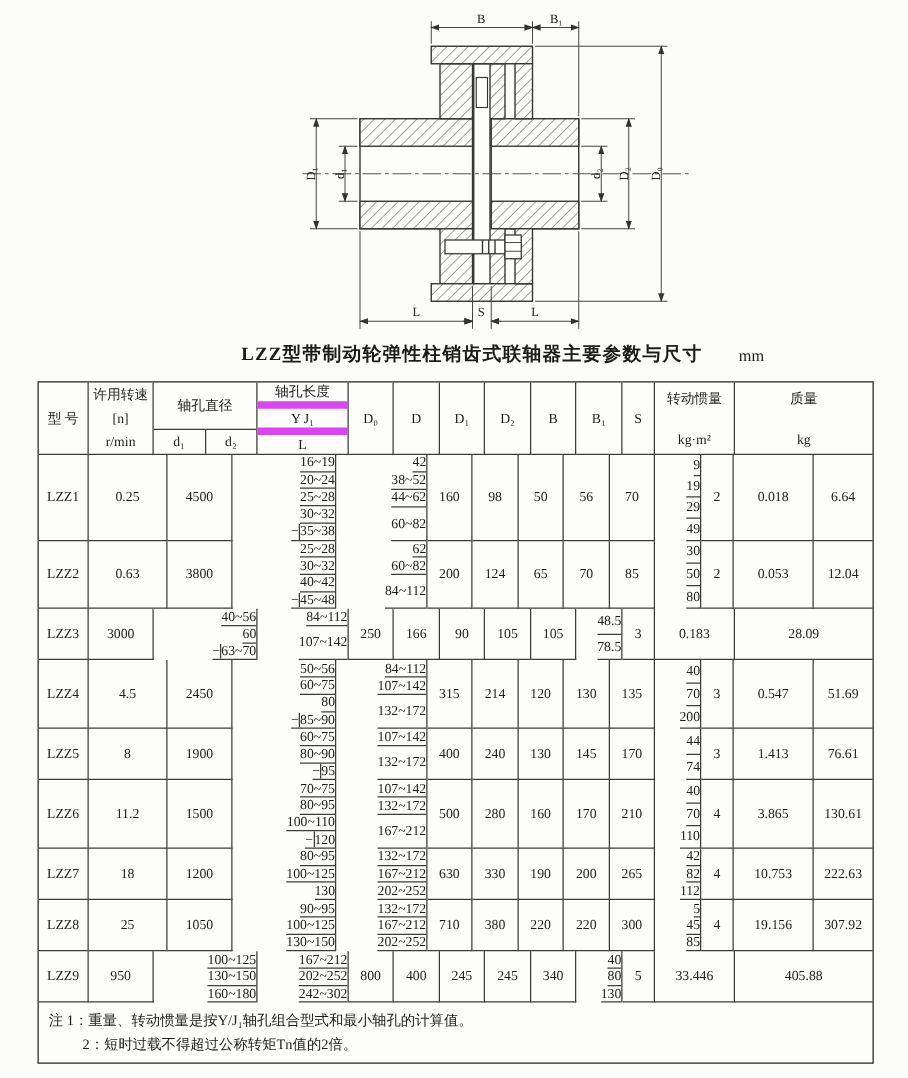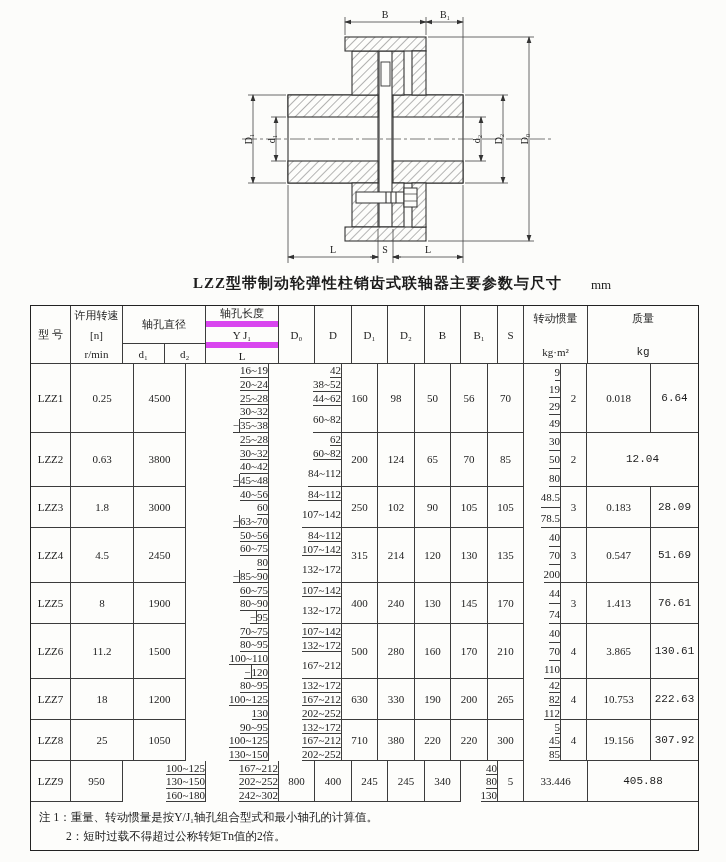--- a/index.html
+++ b/index.html
@@ -22,21 +22,21 @@
   .cell, .sub, .hcell {
     display:flex; align-items:center; justify-content:center; text-align:center;
     border-right:1px solid #3c3c3c; border-bottom:1px solid #3c3c3c; overflow:hidden;
   }
   .stack { display:flex; flex-direction:column; align-items:flex-end; }
   .stack > .sub { flex:1; border-right:none; }
   .stack { border-right:1px solid #3c3c3c; }
   .split { padding:0; align-items:stretch; }
   .half { flex:1; display:flex; align-items:center; justify-content:center; }
   .h1 { border-right:1px solid #3c3c3c; }
-  .last { border-right:none;font-family:Liberation Mono, monospace; }
+  .last { border-right:none; }
   
   .c-model{width:40px}.c-tn{width:63px}.c-speed{width:52px}.c-d{width:83px}
   .c-l{width:73px}.c-d0{width:36px}.c-dd{width:37px}.c-d1{width:36px}
   .c-d2{width:37px}.c-b{width:36px}.c-b1{width:37px}.c-s{width:26px}
   .c-in{width:64px}.c-mass{width:47px; flex:1}
   
   .hcol { display:flex; flex-direction:column; border-right:1px solid #3c3c3c; border-bottom:1px solid #3c3c3c; }
   .hcol.last { border-right:none; }
   .hsplit-top { flex:2; display:flex; align-items:center; justify-content:center; border-bottom:1px solid #3c3c3c; }
   .hsplit-bot { flex:1; display:flex; align-items:stretch; }
@@ -272,40 +272,40 @@
           <div class="cell c-dd">124</div>
           <div class="cell c-d1">65</div>
           <div class="cell c-d2">70</div>
           <div class="cell c-b">85</div>
           <div class="stack c-b1">
             <div class="sub">30</div>
             <div class="sub">50</div>
             <div class="sub">80</div>
           </div>
           <div class="cell c-s">2</div>
+          <div class="cell c-in">0.053</div>
           <div class="cell c-mass last">12.04</div>
         </div>
         <div class="trow" style="height: 41.1px;">
           <div class="cell c-model">LZZ3</div>
-          <div class="cell c-tn">1.8</div>
           <div class="cell c-speed">3000</div>
           <div class="stack c-d">
             <div class="sub">40~56</div>
             <div class="sub">60</div>
             <div class="sub split">
               <div class="half h1">−</div>
               <div class="half">63~70</div>
             </div>
           </div>
           <div class="stack c-l">
             <div class="sub" style="flex: 1 1 0%;">84~112</div>
             <div class="sub" style="flex: 2 1 0%;">107~142</div>
           </div>
           <div class="cell c-d0">250</div>
-          <div class="cell c-dd">102</div>
+          <div class="cell c-dd">166</div>
           <div class="cell c-d1">90</div>
           <div class="cell c-d2">105</div>
           <div class="cell c-b">105</div>
           <div class="stack c-b1">
             <div class="sub">48.5</div>
             <div class="sub">78.5</div>
           </div>
           <div class="cell c-s">3</div>
           <div class="cell c-in">0.183</div>
           <div class="cell c-mass last">28.09</div>

